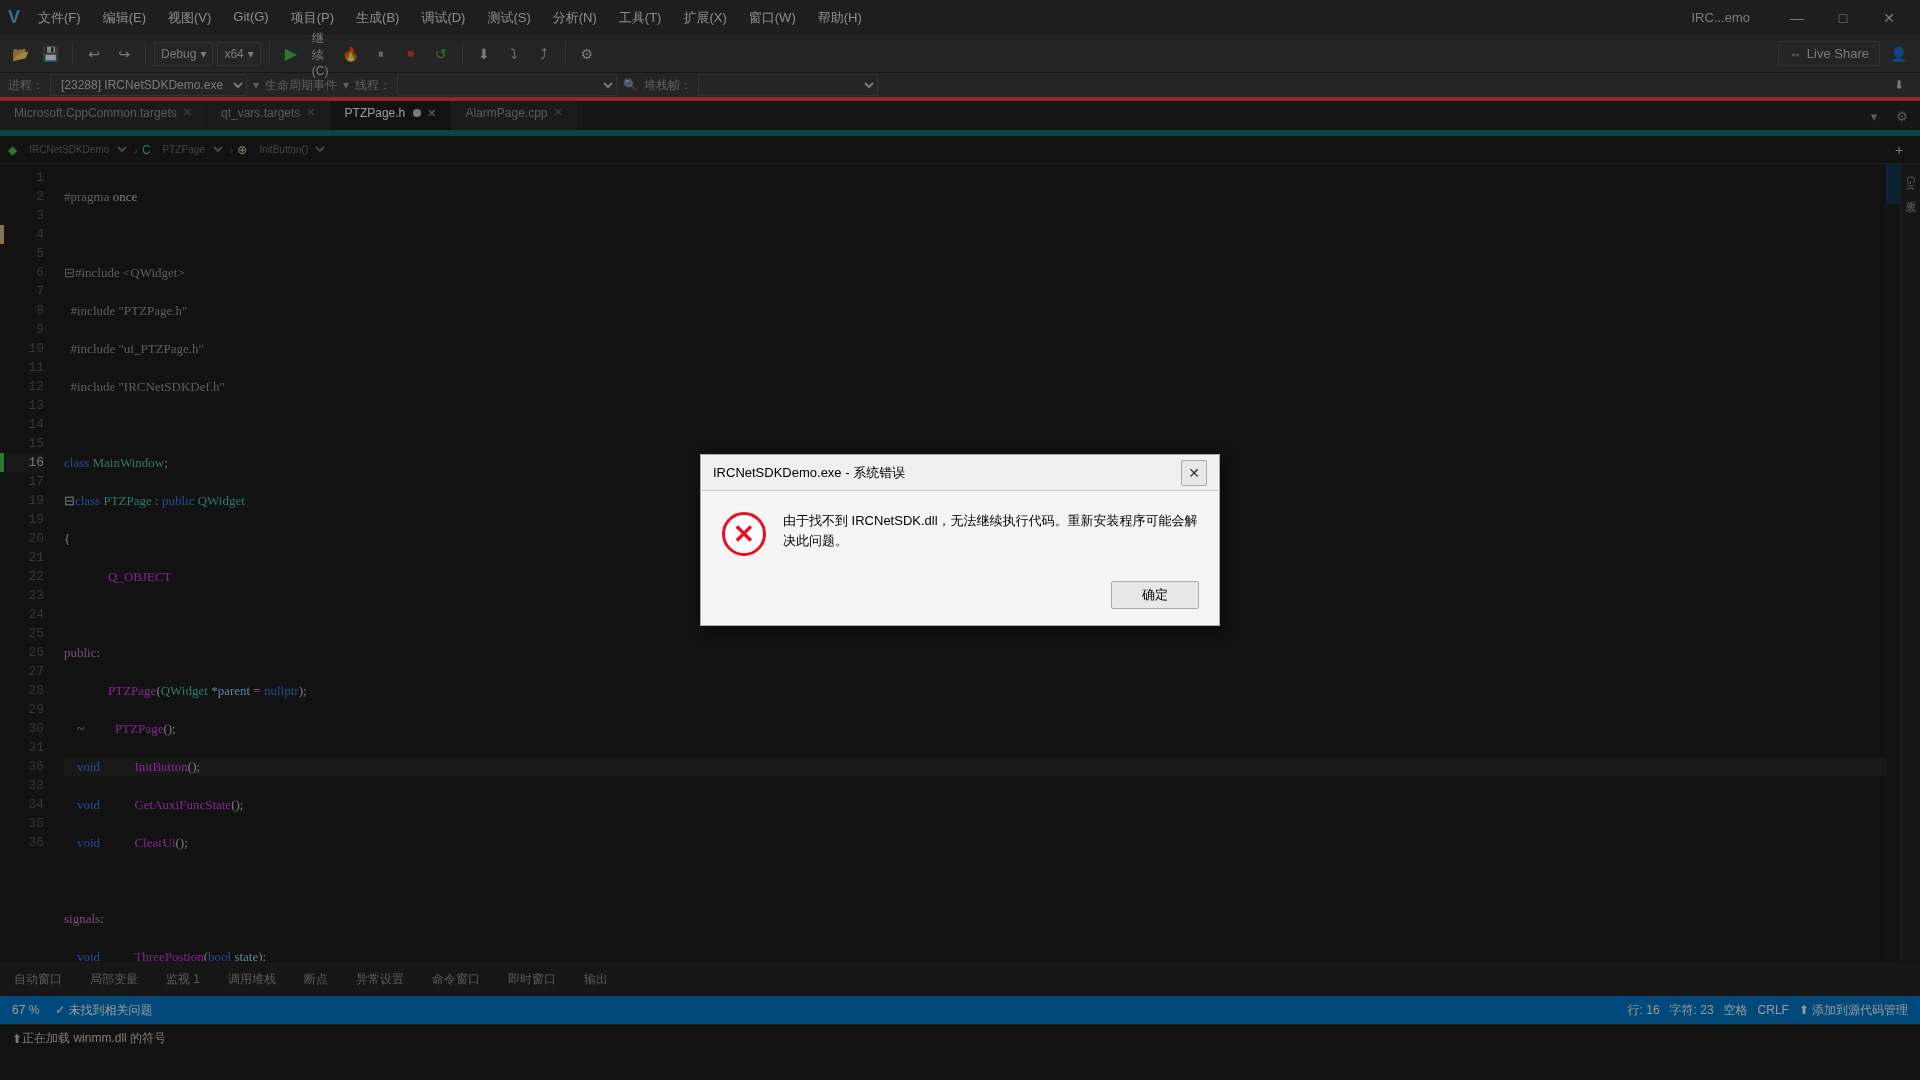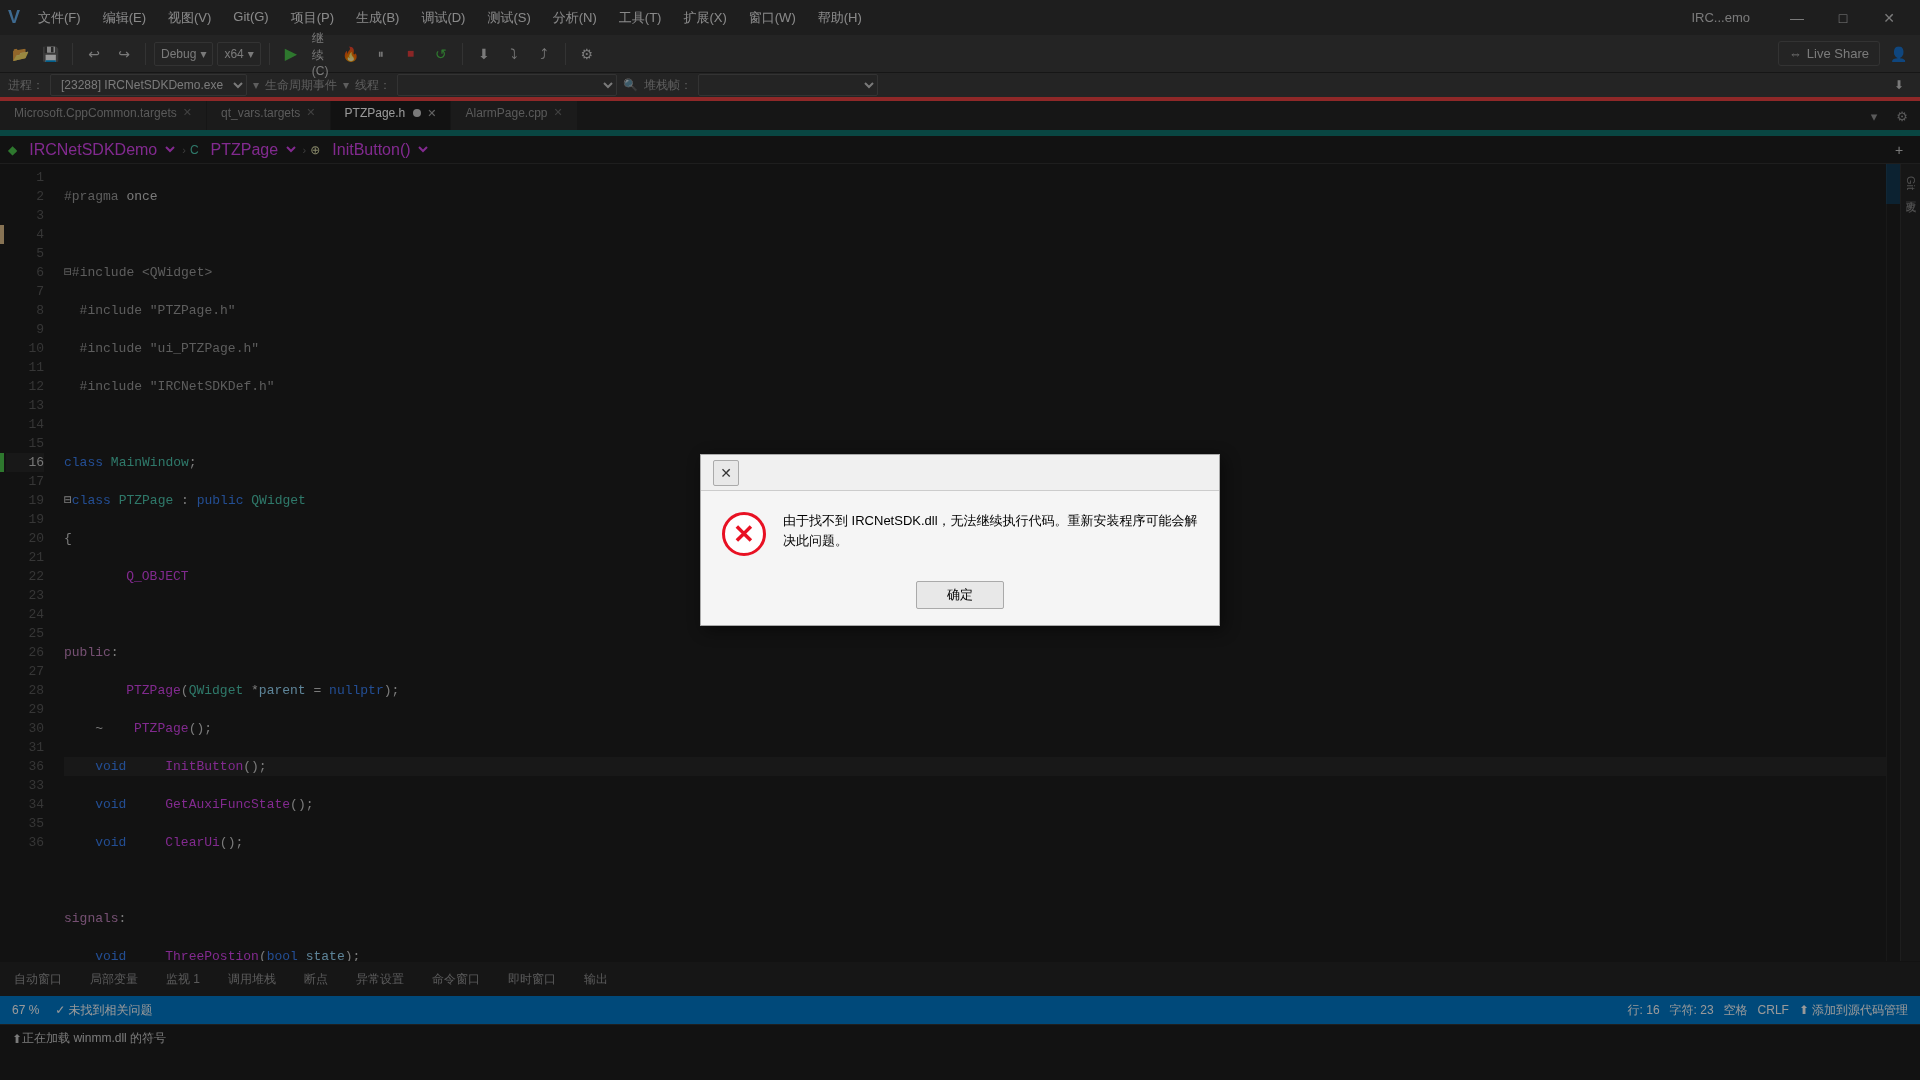--- a/index.html
+++ b/index.html
@@ -172,22 +172,22 @@
       display: flex;
       align-items: center;
       padding: 0 8px;
       border-bottom: 1px solid #333;
       font-size: 12px;
       gap: 4px;
     }
     .nav-select {
       background: #1e1e1e;
       border: none;
-      color: #d946ef;
-      font-size: 16px;
+      color: #737373;
+      font-size: 10px;
       padding: 2px 4px;
       max-width: 300px;
       cursor: pointer;
     }
     .nav-arrow { color: #666; font-size: 11px; }
 
     
     #code-editor {
       display: flex;
       flex: 1;
@@ -205,21 +205,21 @@
       font-family: 'Consolas', 'Courier New', monospace;
       line-height: 19px;
       padding-right: 12px;
       user-select: none;
       flex-shrink: 0;
     }
     #code-content {
       flex: 1;
       padding: 4px 0 4px 8px;
       font-size: 13px;
-      font-family: Liberation Mono, monospace;
+      font-family: Liberation Serif, serif;
       line-height: 19px;
       white-space: pre;
       overflow-x: auto;
     }
     .line { height: 19px; display: flex; align-items: center; }
     .kw { color: #3b82f6; }
     .kw2 { color: #c586c0; }
     .fn { color: #d946ef; margin-left: 31px; }
     .pp { color: #9b9b9b; }
     .class-name { color: #4ec9b0; }
@@ -342,21 +342,21 @@
     }
     #dialog-message {
       font-size: 13px;
       color: #000;
       line-height: 1.5;
       flex: 1;
     }
     #dialog-footer {
       padding: 8px 20px 16px;
       display: flex;
-      justify-content: center;
+      justify-content: flex-end;
       background: #f5f5f5;
     }
     #ok-button {
       width: 88px; height: 28px;
       background: #e8e8e8;
       border: 1px solid #aaa;
       color: #000;
       font-size: 13px;
       cursor: pointer;
       display: flex; align-items: center; justify-content: center;
@@ -648,20 +648,21 @@
 </div>
 
 <div id="info-bar">
   <span>⬆</span>
   <span>正在加载 winmm.dll 的符号</span>
 </div>
 
 <div id="modal-overlay">
   <div id="dialog">
     <div id="dialog-title-bar">
+      <span class="dialog-title">IRCNetSDKDemo.exe - 系统错误</span>
       <div id="dialog-close">✕</div>
     </div>
     <div id="dialog-body">
       <div id="dialog-icon">
         <div class="error-icon">✕</div>
       </div>
       <div id="dialog-message">由于找不到 IRCNetSDK.dll，无法继续执行代码。重新安装程序可能会解决此问题。</div>
     </div>
     <div id="dialog-footer">
       <button id="ok-button">确定</button>

